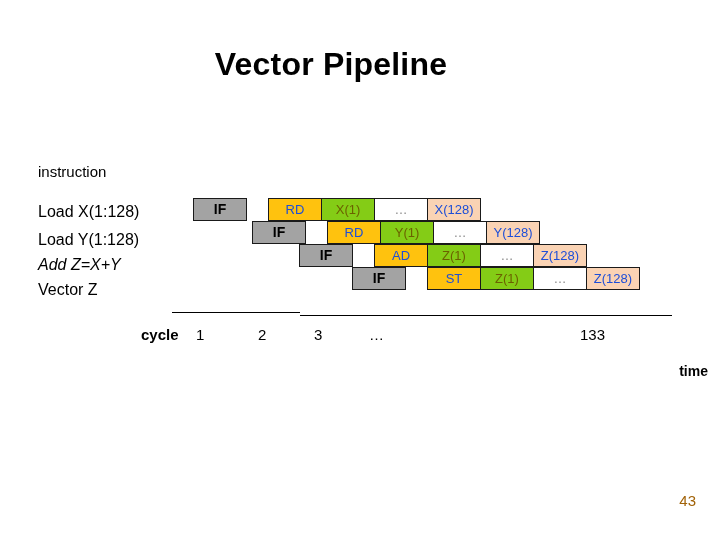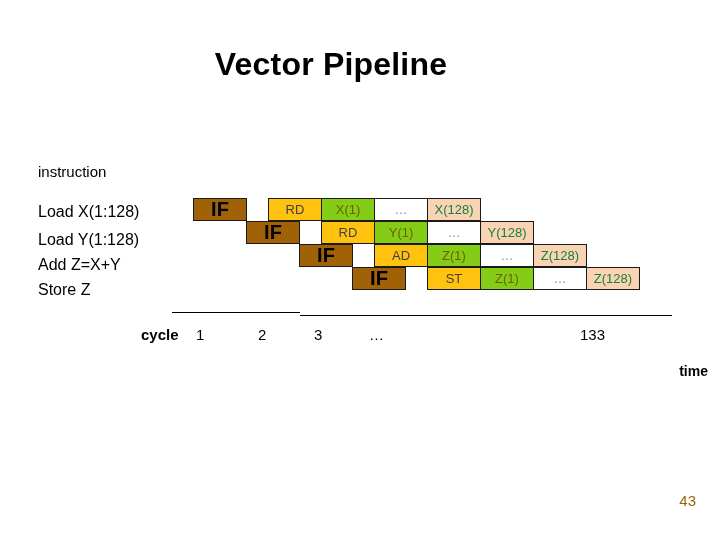--- a/index.html
+++ b/index.html
@@ -67,42 +67,42 @@
     margin-left: -1px;
     text-align: center;
     font-family: "Liberation Sans", sans-serif;
     font-size: 13px;
     vertical-align: top;
     overflow: hidden;
   }
   .pipe-cell:first-child { margin-left: 0; }
 
   .cell-if {
-    background: #a16207;
+    background: #a3a3a3;
     color: #000000;
     font-weight: bold;
-    font-size: 20px;
+    font-size: 14px;
   }
   .cell-op {
     background: #ffc20e;
-    color: #404040;
+    color: #1d4ed8;
     margin-left: 21px;
   }
   .cell-first {
     background: #84cc16;
     color: #6b6200;
   }
   .cell-dots {
     background: #ffffff;
     color: #8a8a8a;
     font-size: 13px;
   }
   .cell-last {
     background: #fad3b4;
-    color: #15803d;
+    color: #1d4ed8;
   }
 
   
   #axis-line-left {
     position: absolute;
     left: 172px;
     top: 312px;
     width: 128px;
     height: 0;
     border-top: 1px solid #000000;
@@ -155,27 +155,27 @@
 </head>
 <body>
 
 <div id="slide-title">Vector Pipeline</div>
 
 <div id="instruction-heading">instruction</div>
 
 <div id="instruction-list">
     <div class="instr-label" style="top: 203px;">Load X(1:128)</div>
     <div class="instr-label" style="top: 231px;">Load Y(1:128)</div>
-    <div class="instr-label" style="top: 256px;">Add Z=X+Y</div>
-    <div class="instr-label" style="top: 281px;">Store Z</div>
+    <div class="instr-label" style="top: 256px; font-style: italic;">Add Z=X+Y</div>
+    <div class="instr-label" style="top: 281px;">Vector Z</div>
   </div>
 
 <div id="pipeline-grid">
     <div class="pipe-row" style="left: 0px; top: 0px;"><div class="pipe-cell cell-if">IF</div><div class="pipe-cell cell-op">RD</div><div class="pipe-cell cell-first">X(1)</div><div class="pipe-cell cell-dots">…</div><div class="pipe-cell cell-last">X(128)</div></div>
-    <div class="pipe-row" style="left: 53px; top: 23px;"><div class="pipe-cell cell-if">IF</div><div class="pipe-cell cell-op">RD</div><div class="pipe-cell cell-first">Y(1)</div><div class="pipe-cell cell-dots">…</div><div class="pipe-cell cell-last">Y(128)</div></div>
+    <div class="pipe-row" style="left: 59px; top: 23px;"><div class="pipe-cell cell-if">IF</div><div class="pipe-cell cell-op">RD</div><div class="pipe-cell cell-first">Y(1)</div><div class="pipe-cell cell-dots">…</div><div class="pipe-cell cell-last">Y(128)</div></div>
     <div class="pipe-row" style="left: 106px; top: 46px;"><div class="pipe-cell cell-if">IF</div><div class="pipe-cell cell-op">AD</div><div class="pipe-cell cell-first">Z(1)</div><div class="pipe-cell cell-dots">…</div><div class="pipe-cell cell-last">Z(128)</div></div>
     <div class="pipe-row" style="left: 159px; top: 69px;"><div class="pipe-cell cell-if">IF</div><div class="pipe-cell cell-op">ST</div><div class="pipe-cell cell-first">Z(1)</div><div class="pipe-cell cell-dots">…</div><div class="pipe-cell cell-last">Z(128)</div></div>
   </div>
 
 <div id="axis-line-left"></div>
 <div id="axis-line-right"></div>
 
 <div id="cycle-label">cycle</div>
 
 <div id="cycle-ticks">

